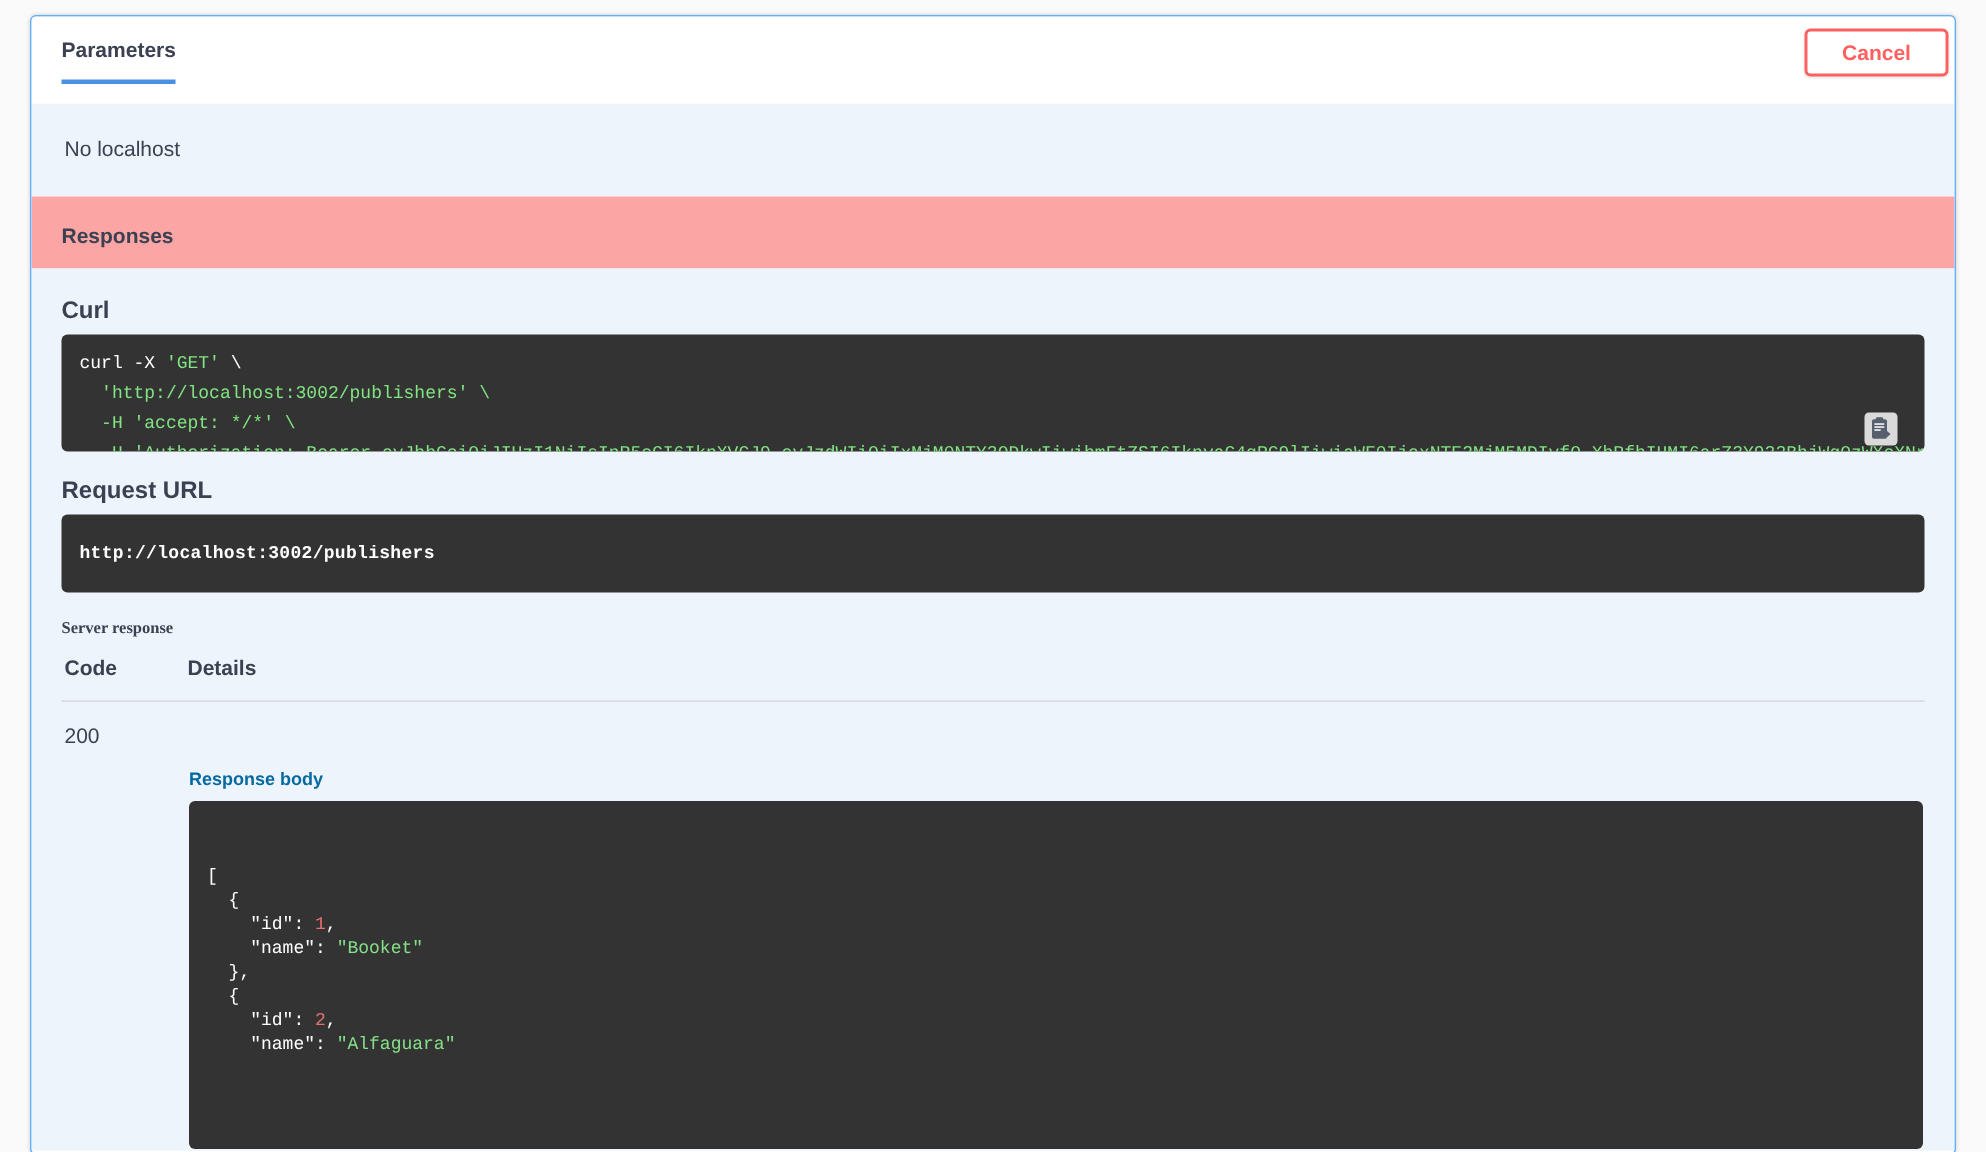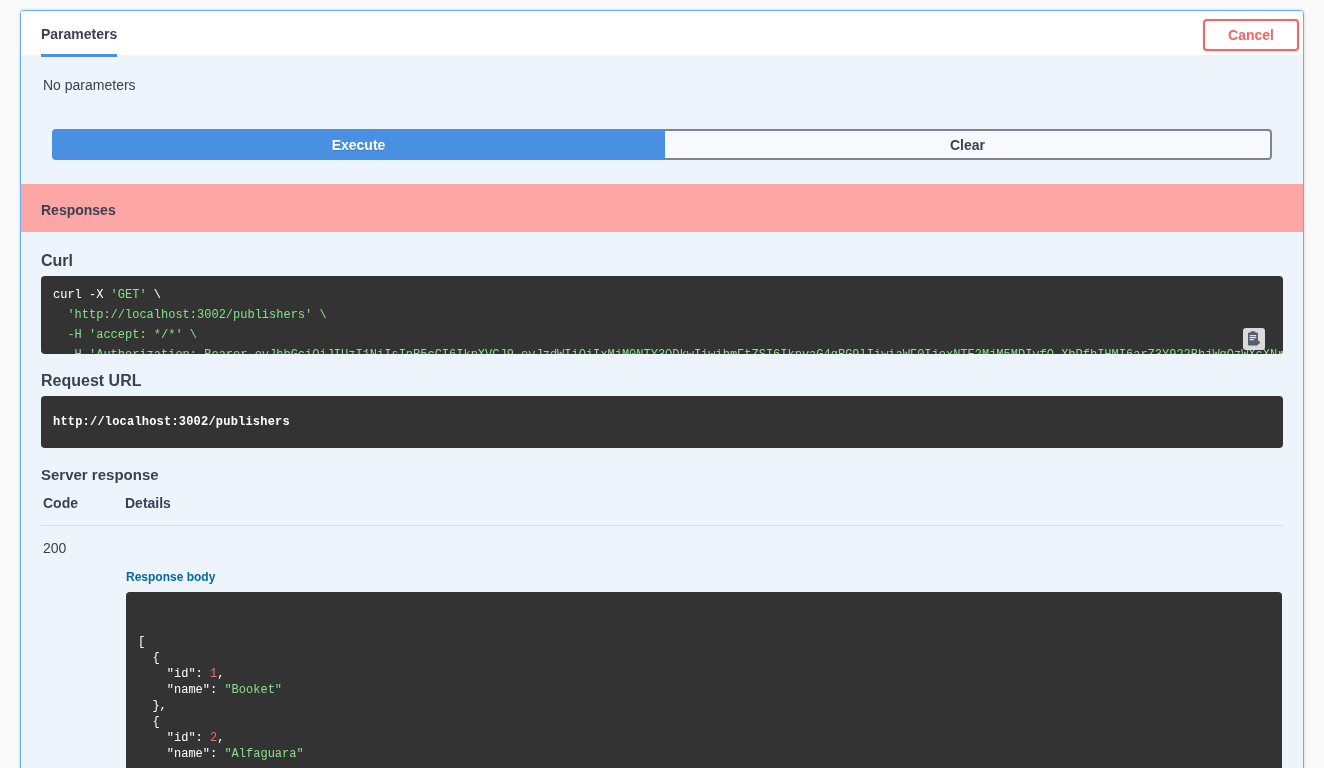--- a/index.html
+++ b/index.html
@@ -63,21 +63,21 @@
   .lock-btn {
     width: 22px; height: 26px;
     display:flex; align-items:center; justify-content:center;
   }
 
   
   .tab-strip {
     background: #fff;
     padding: 14px 20px 0 20px;
     position: relative;
-    height: 44px;
+    height: 58px;
   }
   .tab {
     display: inline-block;
     font-size: 14px;
     font-weight: bold;
     color: #3b4151;
     padding: 0 0 12px 0;
     border-bottom: 3px solid #4990e2;
   }
   .cancel-btn {
@@ -190,21 +190,21 @@
     position: absolute;
     top: 52px; right: 18px;
     width: 22px; height: 22px;
     background: rgba(255,255,255,0.82);
     border-radius: 3px;
     display:flex; align-items:center; justify-content:center;
     cursor: pointer;
   }
 
   
-  .srv-label { font-size: 15px; font-weight: bold; color:#3b4151; margin-bottom: 12px; }
+  .srv-label { font-size: 11px; font-weight: bold; color:#3b4151; margin-bottom: 12px; font-family: Liberation Serif, serif; }
   .resp-table { width: 100%; border-collapse: collapse; }
   .resp-table th {
     text-align: left;
     font-size: 14px;
     font-weight: bold;
     color: #3b4151;
     padding: 0 0 14px 0;
     border-bottom: 1px solid #d8dde5;
   }
   .th-code { width: 84px; padding-left: 2px !important; }
@@ -240,25 +240,21 @@
 
   <div class="opblock">
 
 
     <div class="tab-strip">
       <span class="tab">Parameters</span>
       <div class="cancel-btn">Cancel</div>
     </div>
 
     <div class="params-body">
-      <div class="no-params">No parameters</div>
-      <div class="btn-row">
-        <div class="btn-execute">Execute</div>
-        <div class="btn-clear">Clear</div>
-      </div>
+      <div class="no-params">No localhost</div>
     </div>
 
     <div class="responses-band">
       <div class="responses-title">Responses</div>
     </div>
 
     <div class="responses-body">
 
       <div class="sec-label">Curl</div>
       <div class="code-block curl-block"><span>curl -X </span><span class="tok-green">'GET'</span><span> \</span>

